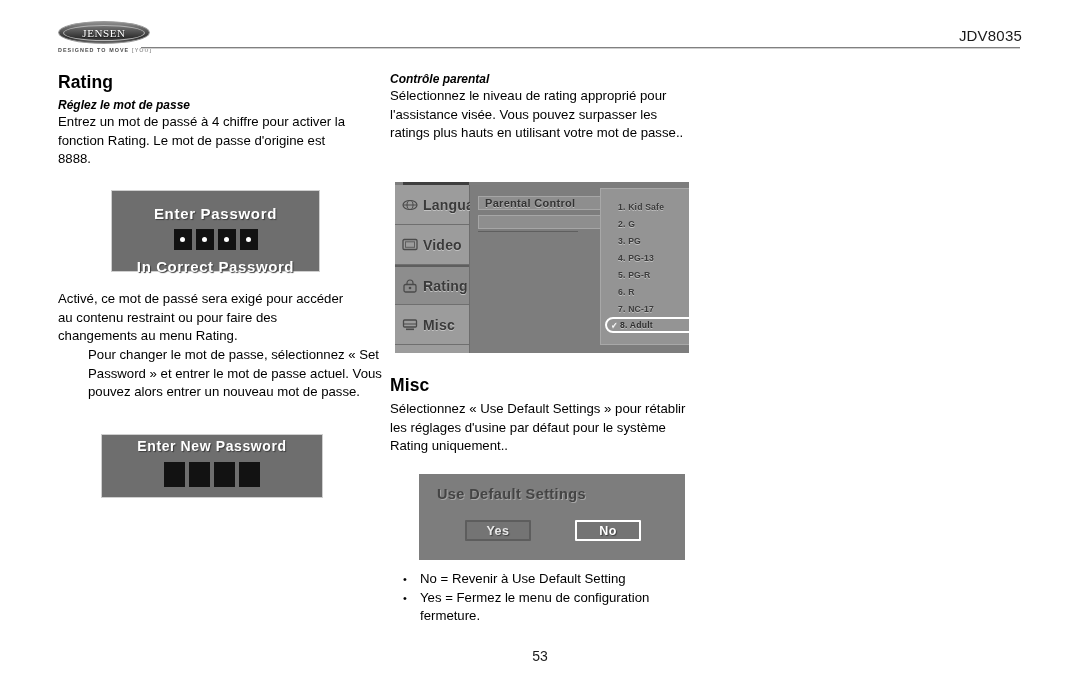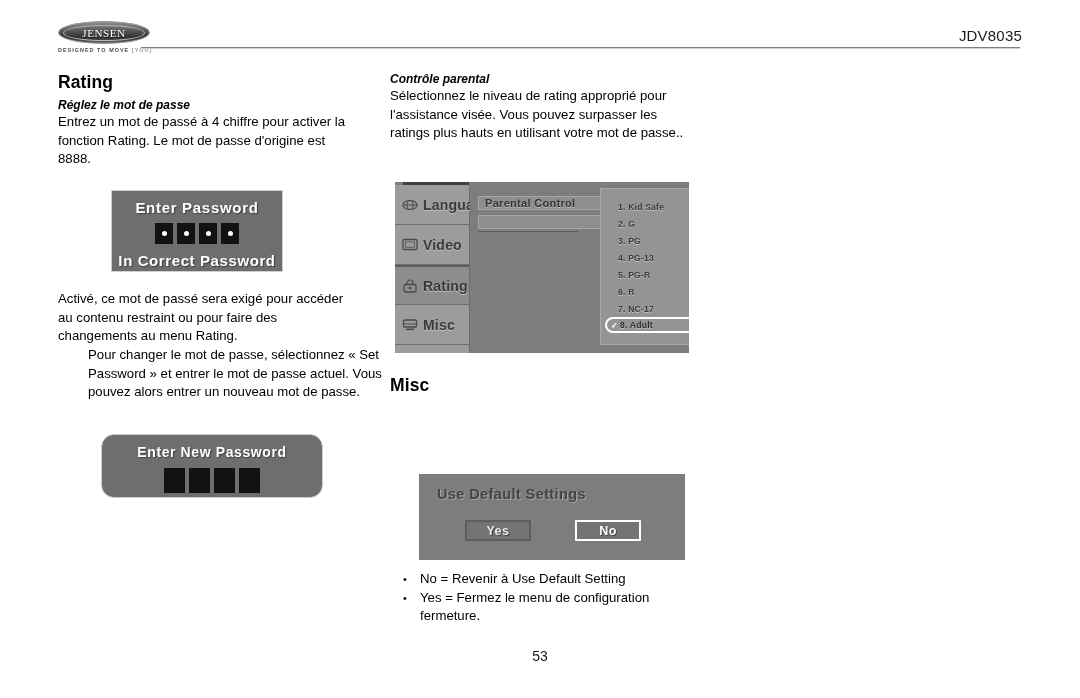--- a/index.html
+++ b/index.html
@@ -113,29 +113,28 @@
   .pw-panel {
     background: #6e6e6e;
     border: 1px solid #cfcfcf;
     box-sizing: border-box;
     text-align: center;
     color: #ffffff;
   }
   .pw-panel-1 {
     position: absolute;
     left: 53px; top: 118px;
-    width: 172px; height: 82px;
-    padding-top: 8px;
+    width: 209px; height: 82px;
+    padding-top: 14px;
   }
   .pw-panel-2 {
     position: absolute;
     left: 43px; top: 362px;
     width: 222px; height: 64px;
-    padding-top: 9px;
-    border-radius: 13px;
+    padding-top: 3px;
   }
   .pw-title {
     font-size: 15px;
     font-weight: bold;
     letter-spacing: 0.7px;
     text-shadow: 1px 1px 1px #3d3d3d;
   }
   .pw-title-sm {
     font-size: 14px;
     font-weight: bold;
@@ -480,20 +479,21 @@
         <div class="osd-opt">7. NC-17</div>
         <div class="osd-opt selected">
           <span class="osd-check">✓</span>
           <span>8. Adult</span>
         </div>
       </div>
     </div>
   </div>
 
   <h1 class="section-title" style="position:absolute; left:0; top:303px;">Misc</h1>
+  <p class="body-text" style="position:absolute; left:0; top:328px; width:302px;">Sélectionnez « Use Default Settings » pour rétablir les réglages d'usine par défaut pour le système Rating uniquement..</p>
 
   <div class="uds">
     <div class="uds-title">Use Default Settings</div>
     <div class="uds-buttons">
       <div class="uds-btn">Yes</div>
       <div class="uds-btn highlight">No</div>
     </div>
   </div>
 
   <div class="bullets">

